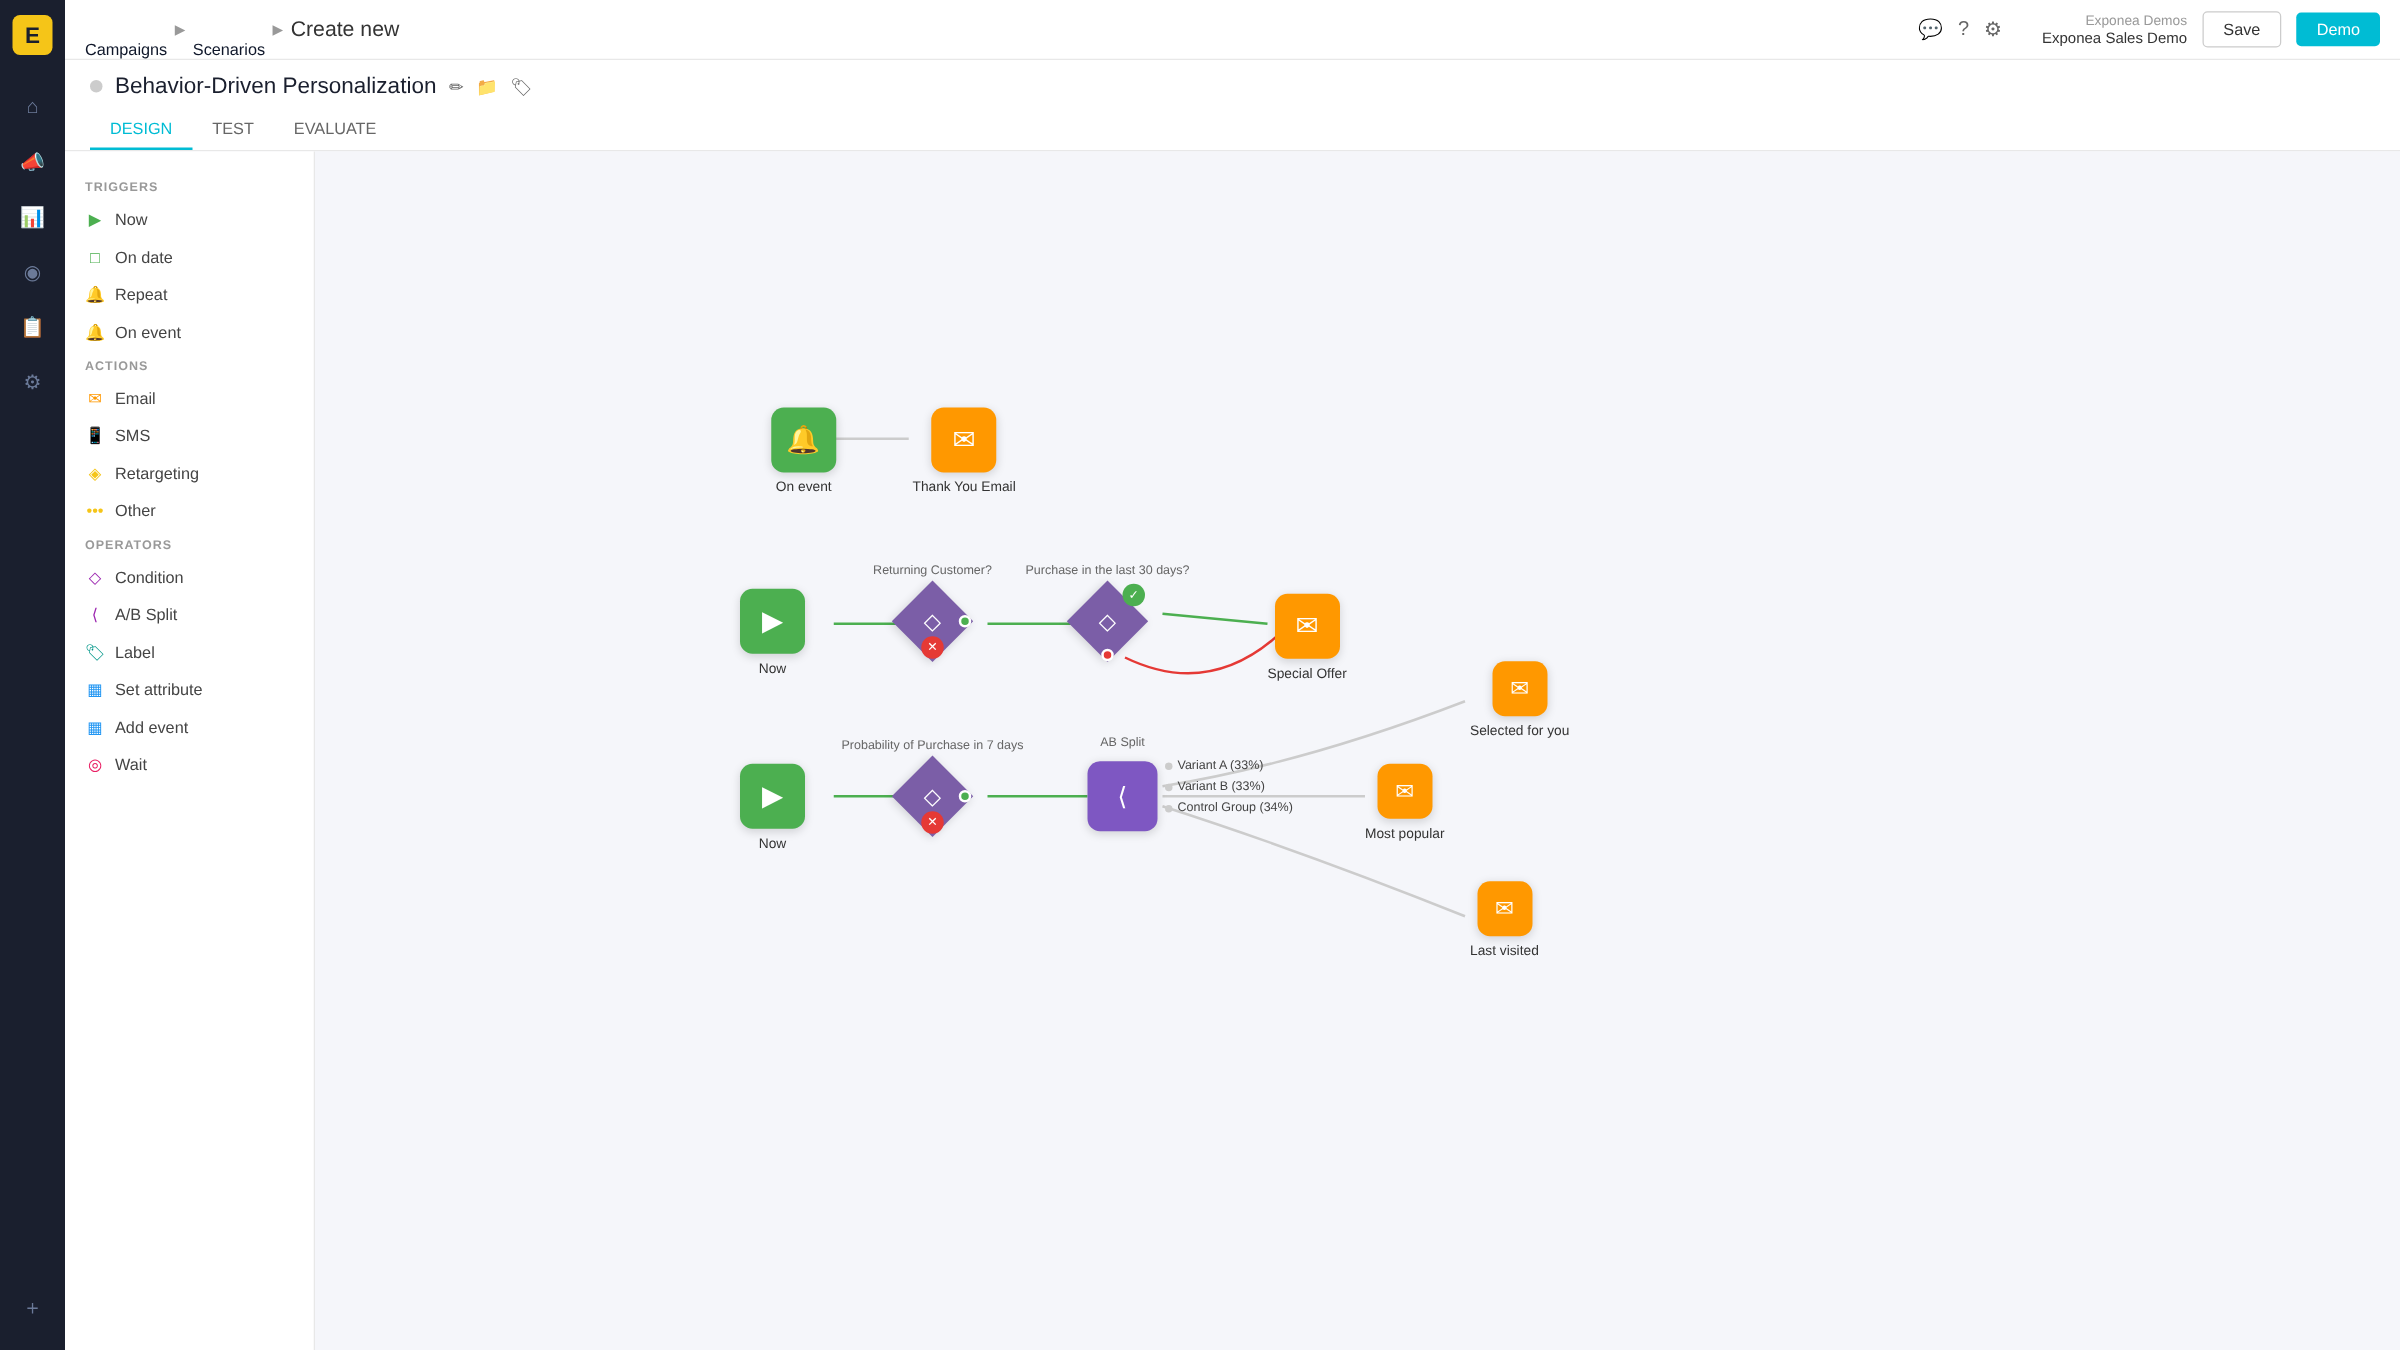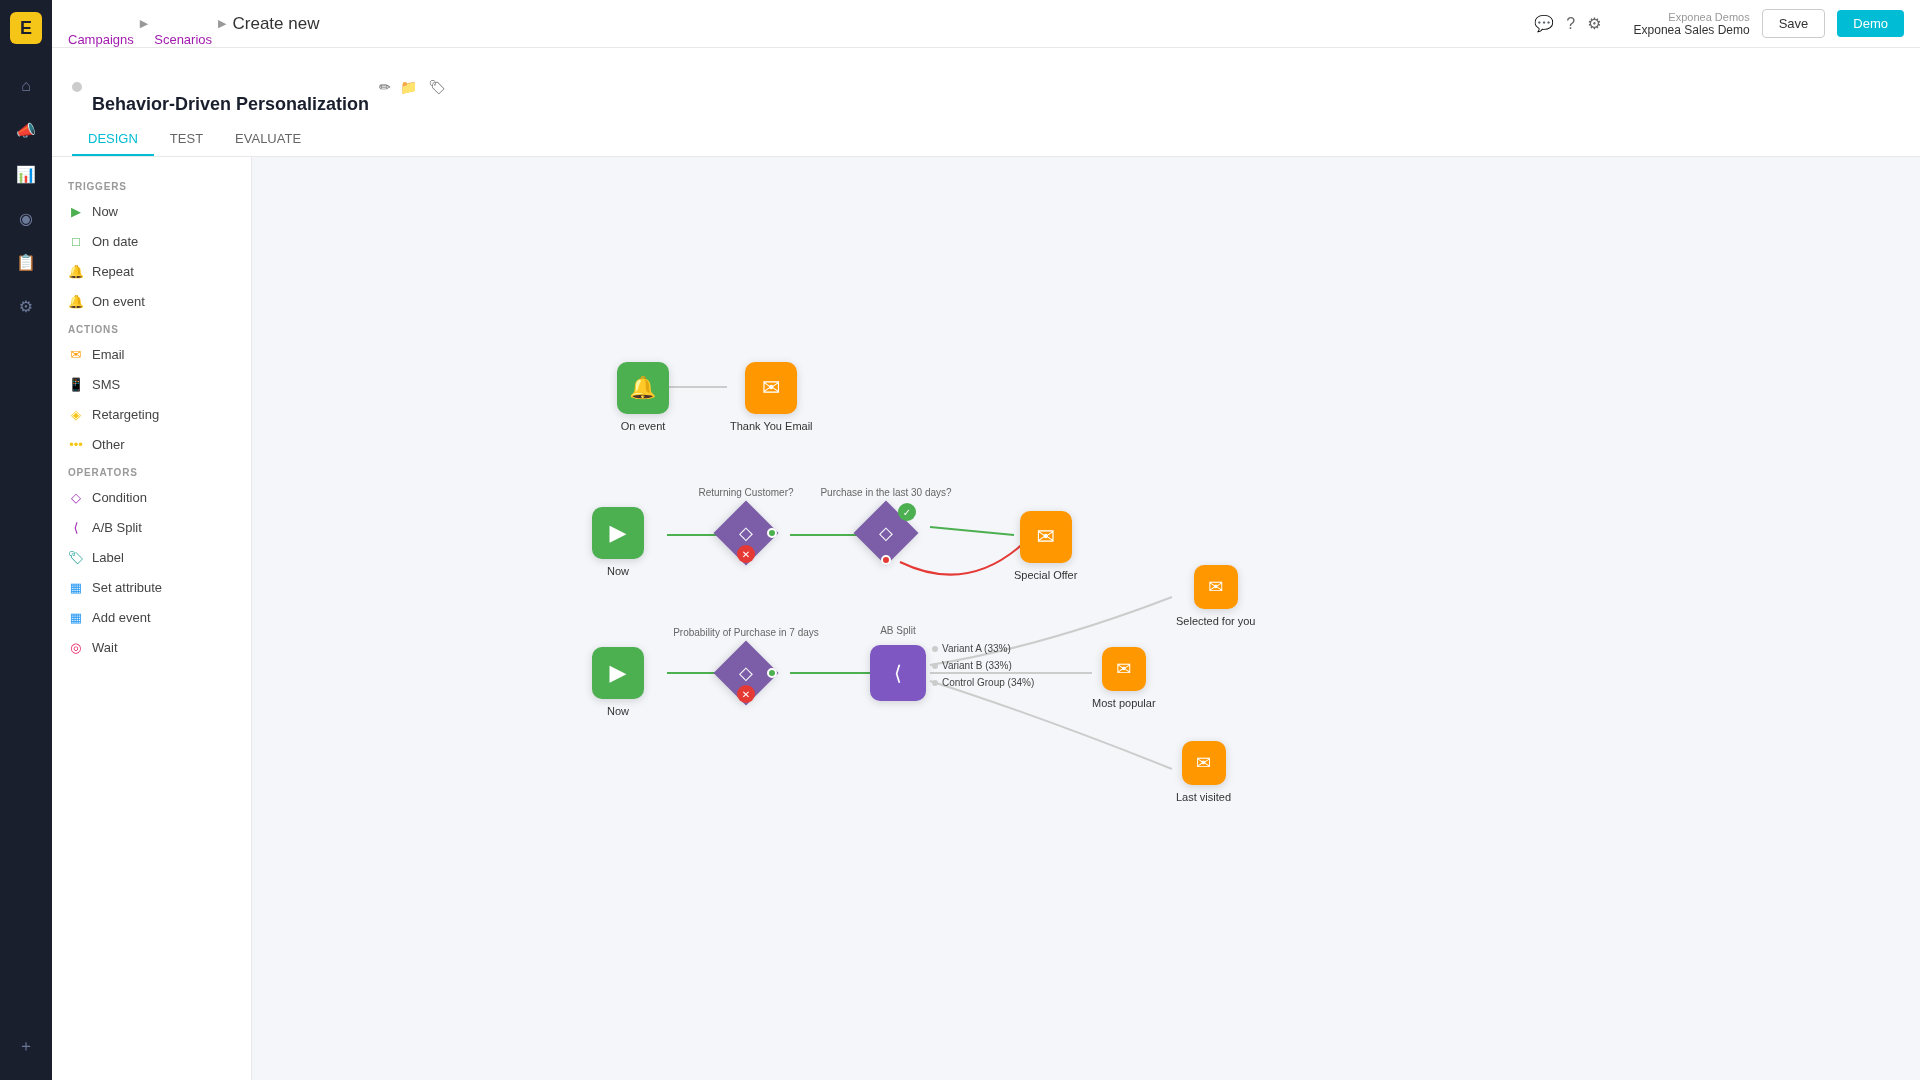--- a/index.html
+++ b/index.html
@@ -49,21 +49,21 @@
       background: #fff;
       border-bottom: 1px solid #e8e8e8;
       display: flex;
       align-items: center;
       padding: 0 16px;
       gap: 6px;
       flex-shrink: 0;
     }
     .breadcrumb-item {
       font-size: 13px;
-      color: #a21caf;
+      color: #0f172a;
       cursor: pointer;
       margin-top: 32px;
     }
     .breadcrumb-sep { color: #999; font-size: 11px; }
     .breadcrumb-current { font-size: 17px; color: #333; font-weight: 500; }
     .topbar-right {
       margin-left: auto;
       display: flex;
       align-items: center;
       gap: 12px;
@@ -99,21 +99,21 @@
       border-bottom: 1px solid #e8e8e8;
       flex-shrink: 0;
     }
     .page-title-row {
       display: flex;
       align-items: center;
       gap: 10px;
       margin-bottom: 8px;
     }
     .status-dot { width: 10px; height: 10px; border-radius: 50%; background: #ccc; }
-    .page-title { font-size: 18px; font-weight: 700; color: #1a1f2e; margin-top: 36px; }
+    .page-title { font-size: 18px; font-weight: 400; color: #1a1f2e; }
     .page-title-icon { color: #666; cursor: pointer; font-size: 14px; }
     .tabs-row { display: flex; gap: 0; }
     .tab {
       padding: 8px 16px;
       font-size: 13px;
       color: #666;
       cursor: pointer;
       border-bottom: 2px solid transparent;
       font-weight: 500;
     }

